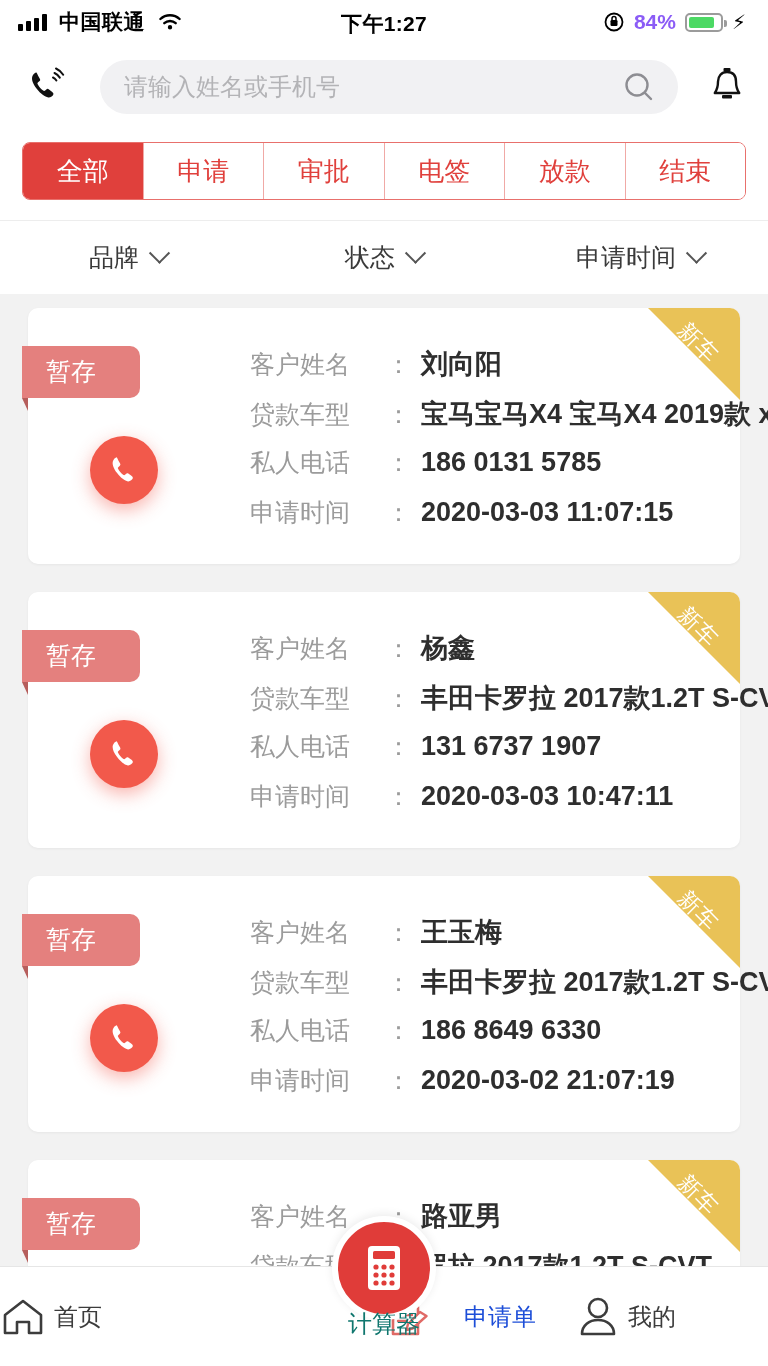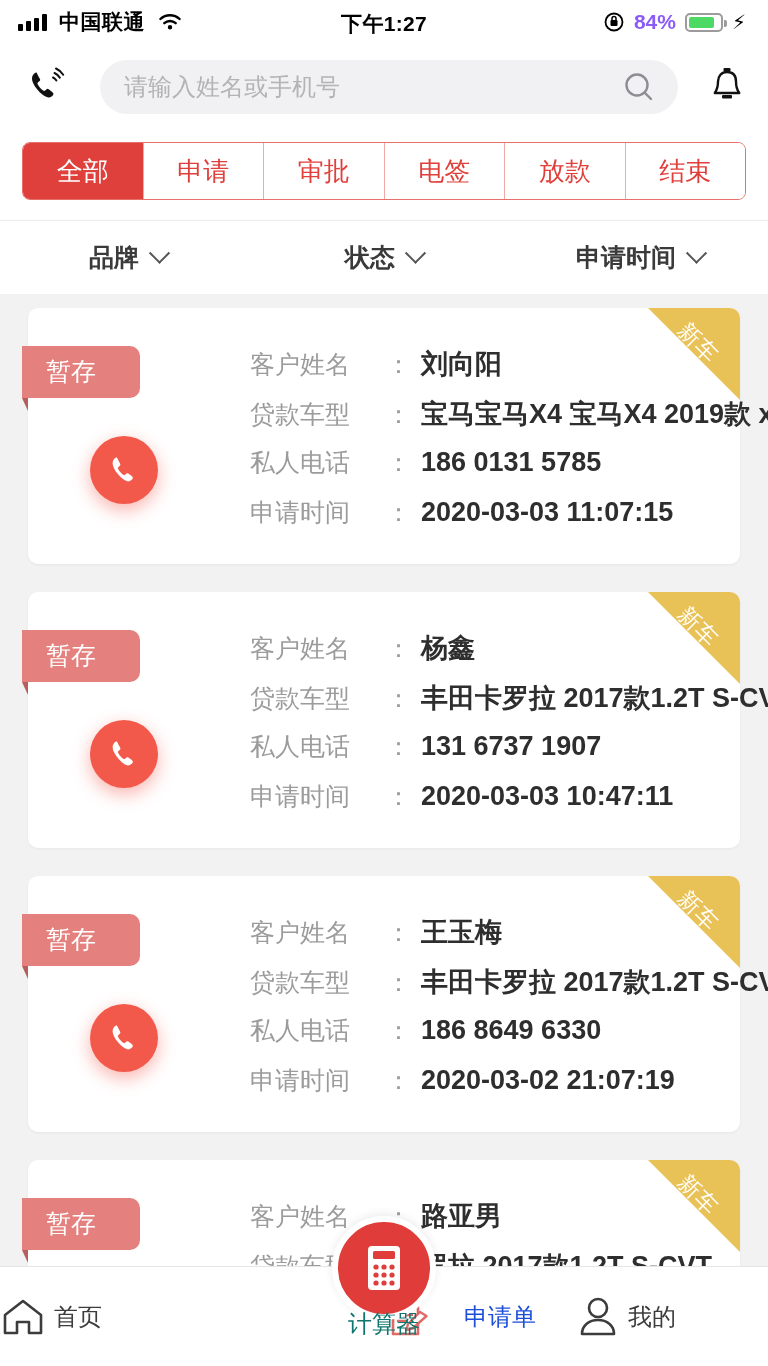--- a/index.html
+++ b/index.html
@@ -59,21 +59,21 @@
     border-left: 1px solid #f0a9a6;
   }
   .tab:first-child { border-left: none; }
   .tab.active { background: #e0403c; color: #fff; }
 
   
   .filters {
     background: #fff; height: 74px; display: flex; align-items: center;
     border-top: 1px solid #ededed;
   }
-  .filter { flex: 1; display: flex; align-items: center; justify-content: center; gap: 13px; font-weight: bold; }
+  .filter { flex: 1; display: flex; align-items: center; justify-content: center; gap: 13px; }
   .filter-label { font-size: 25px; color: #3a3a3a; }
   .chev { width: 15px; height: 15px; border-right: 2px solid #555; border-bottom: 2px solid #555;
           transform: rotate(45deg) translate(-3px,-3px); }
 
   
   .list { position: relative; padding: 14px 0 0; height: 1040px; overflow: hidden; }
   .card {
     position: relative; margin: 0 28px 28px; background: #fff; border-radius: 10px;
     height: 256px; box-shadow: 0 1px 3px rgba(0,0,0,.05); overflow: visible;
   }

